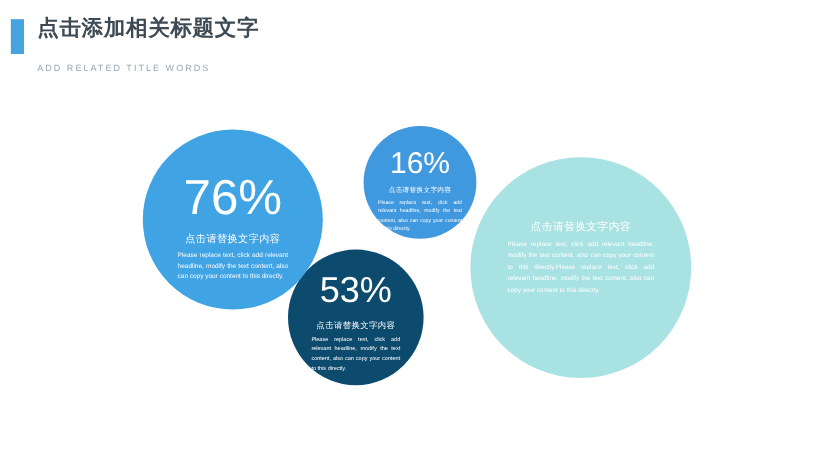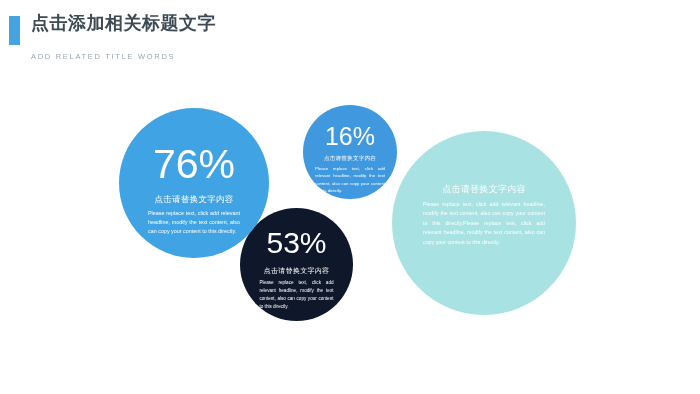--- a/index.html
+++ b/index.html
@@ -115,21 +115,21 @@
   #bubble-38 .pct { font-size: 25px; }
   #bubble-38 .cn  { font-size: 5.6px; margin-top: 6px; letter-spacing: 0.2px; }
   #bubble-38 .en  { font-size: 4.3px; line-height: 7.3px; width: 70px; margin-top: 2px; }
 
   
   #bubble-53 {
     left: 240px;
     top: 208px;
     width: 113px;
     height: 113px;
-    background: #0f172a;
+    background: #0c4a6e;
     z-index: 2;
     padding-top: 20px;
   }
   #bubble-53 .pct { font-size: 30px; }
   #bubble-53 .cn  { font-size: 7px; margin-top: 8px; letter-spacing: 0.3px; }
   #bubble-53 .en  { font-size: 4.6px; line-height: 8px; width: 74px; margin-top: 3px; }
 
   
   #bubble-86 {
     left: 392px;

